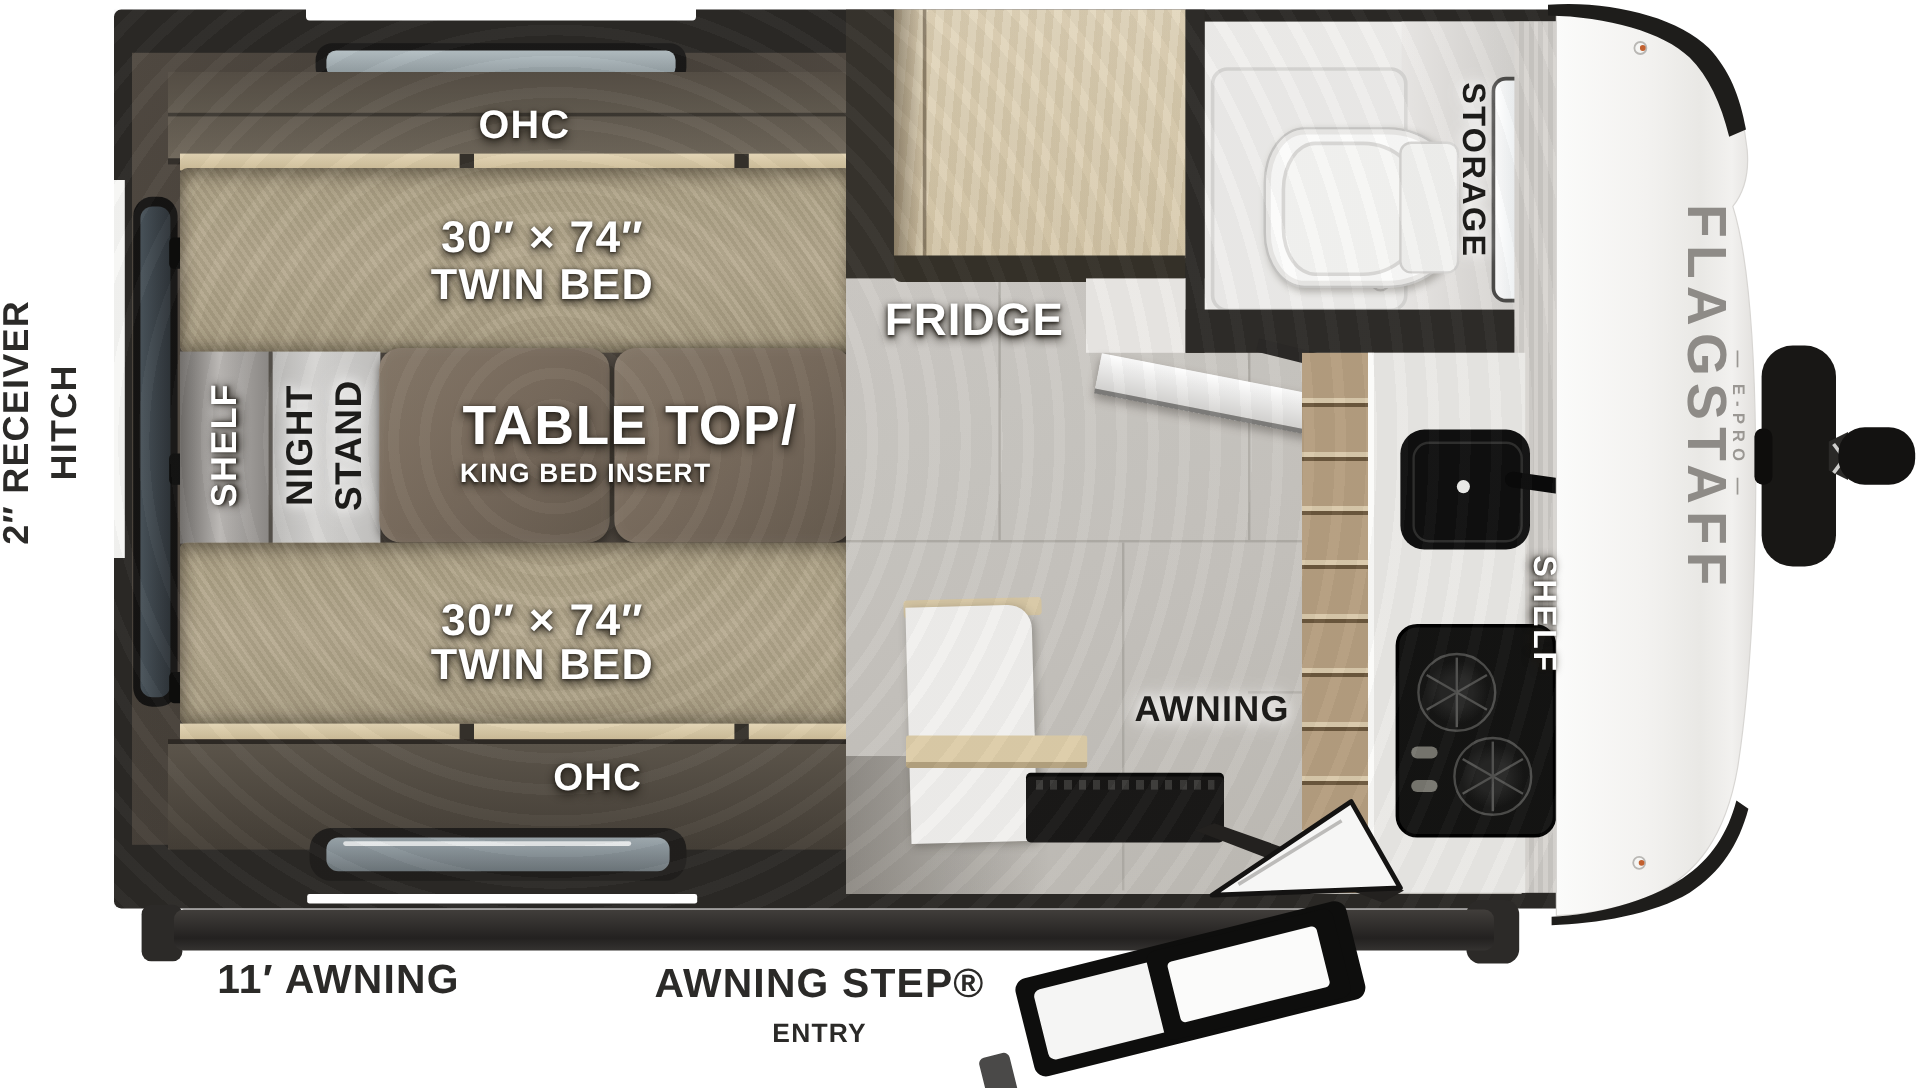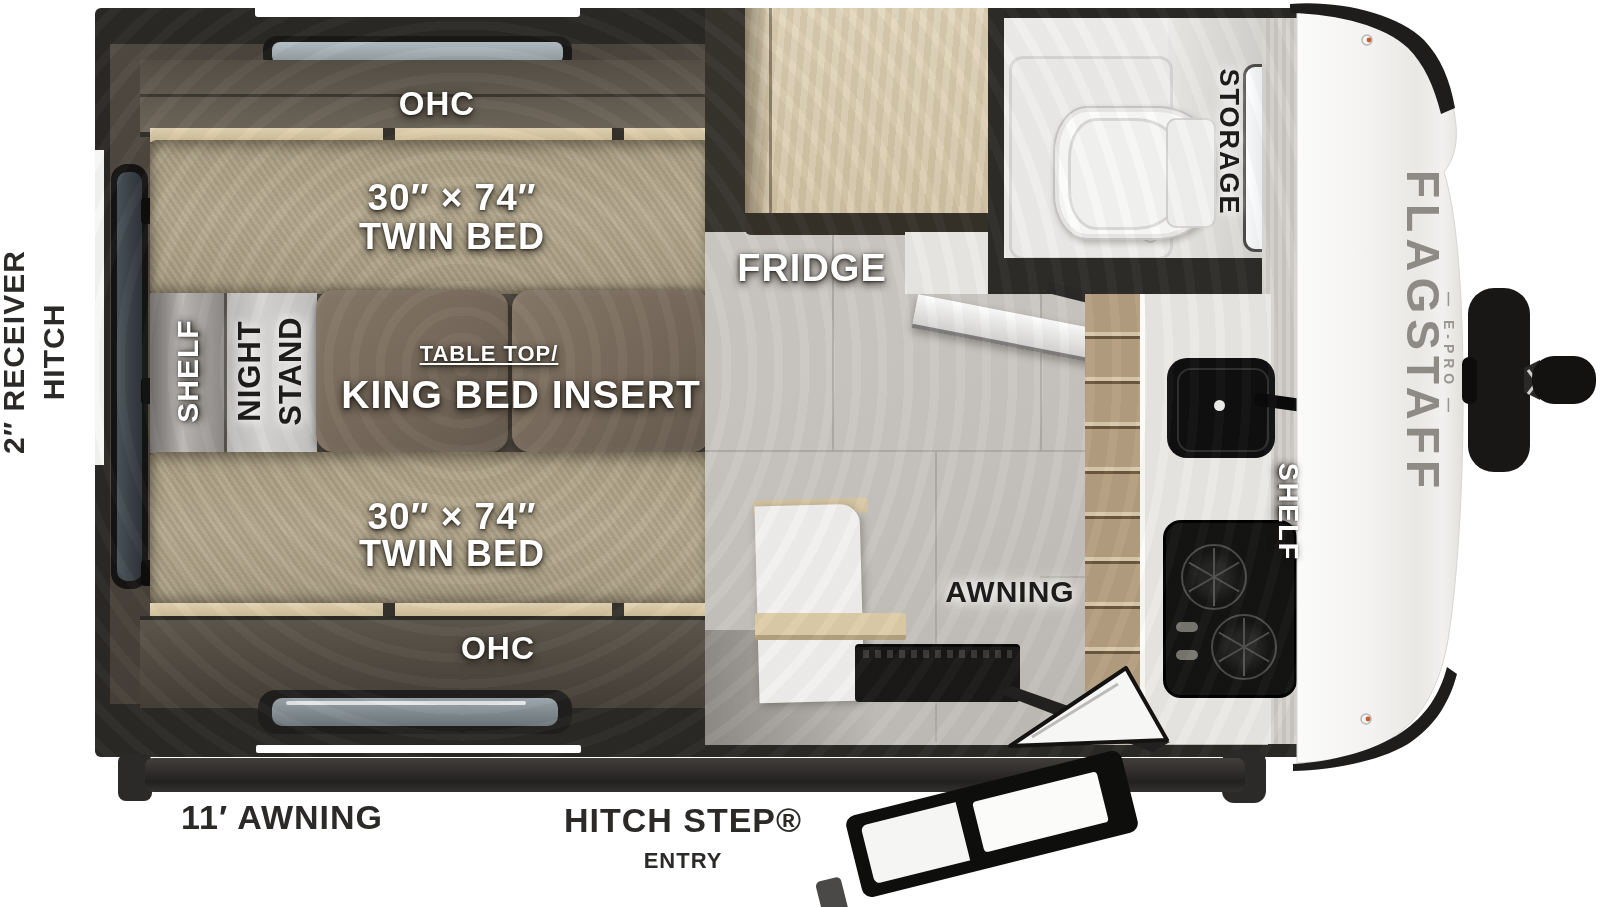--- a/index.html
+++ b/index.html
@@ -274,31 +274,31 @@
   </div>
   <div class="abs lblW rotccw" style="left:188px;top:371px;font-size:30px;">SHELF</div>
   <div class="abs lblB rotccw" style="left:270px;top:371px;font-size:31px;line-height:41px;text-align:center;">
     <span>NIGHT</span><br>
     <span>STAND</span>
   </div>
 
   <div class="abs lblW ctr" style="left:437px;top:104px;font-size:33px;">OHC</div>
   <div class="abs lblW ctr" style="left:452px;top:198px;font-size:37px;">30″ × 74″</div>
   <div class="abs lblW ctr" style="left:452px;top:237px;font-size:36px;">TWIN BED</div>
-  <div class="abs lblW ctr" style="left:489px;top:354px;font-size:22px;text-decoration:underline;">TABLE TOP/</div>
-  <div class="abs lblW ctr" style="left:521px;top:395px;font-size:39px;">KING BED INSERT</div>
+  <div class="abs lblW ctr" style="left:525px;top:354px;font-size:46px;">TABLE TOP/</div>
+  <div class="abs lblW ctr" style="left:488px;top:395px;font-size:22px;">KING BED INSERT</div>
   <div class="abs lblW ctr" style="left:452px;top:517px;font-size:37px;">30″ × 74″</div>
   <div class="abs lblW ctr" style="left:452px;top:554px;font-size:36px;">TWIN BED</div>
   <div class="abs lblW ctr" style="left:498px;top:648px;font-size:32px;">OHC</div>
   <div class="abs lblW ctr" style="left:812px;top:268px;font-size:38px;">FRIDGE</div>
   <div class="abs lblB ctr" style="left:1010px;top:592px;font-size:30px;">AWNING</div>
 
   <div class="abs lblB vlr ctr" style="left:1228px;top:142px;font-size:27px;letter-spacing:2px;">STORAGE</div>
   <div class="abs lblW vlr ctr" style="left:1287px;top:512px;font-size:27px;letter-spacing:2px;">SHELF</div>
 
   <div class="abs brand" style="left:1396px;top:170px;font-size:46px;letter-spacing:6px;">FLAGSTAFF</div>
   <div class="abs brand" style="left:1441px;top:292px;font-size:14px;letter-spacing:5px;color:#9a9793;">— E-PRO —</div>
 
   <div class="abs lblOut ctr" style="left:282px;top:817px;font-size:34px;">11′ AWNING</div>
-  <div class="abs lblOut ctr" style="left:683px;top:820px;font-size:34px;">HITCH STEP®</div>
+  <div class="abs lblOut ctr" style="left:683px;top:820px;font-size:34px;">AWNING STEP®</div>
   <div class="abs lblOut ctr" style="left:683px;top:861px;font-size:22px;">ENTRY</div>
 
 </div>
 
 </body></html>

